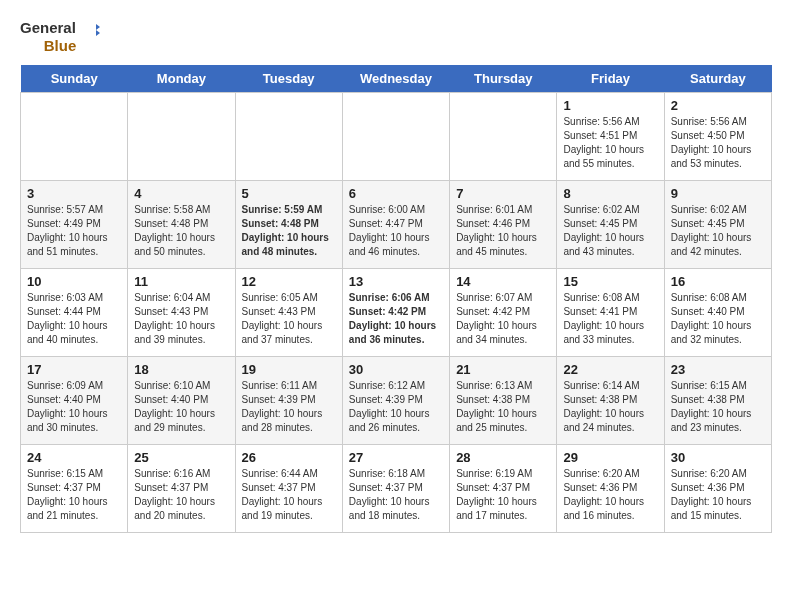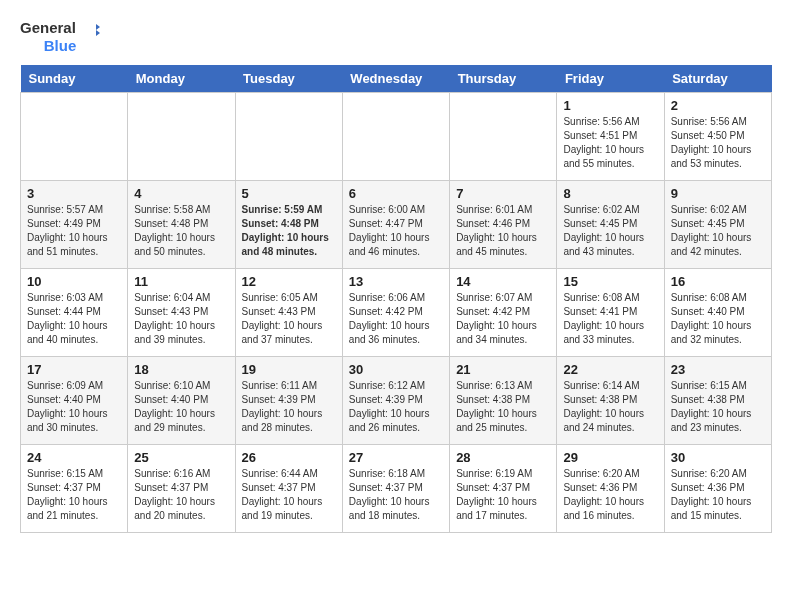--- a/index.html
+++ b/index.html
@@ -35,21 +35,21 @@
       color: #444;
     }
     table {
       width: 100%;
       border-collapse: collapse;
       table-layout: fixed;
     }
     th {
       background-color: #3a6bbf;
       color: white;
-      text-align: left;
+      text-align: center;
       padding: 6px 8px;
       font-size: 13px;
       font-weight: bold;
     }
     td {
       border: 1px solid #ccc;
       vertical-align: top;
       padding: 5px 6px;
       font-size: 10.5px;
       color: #333;
@@ -82,21 +82,21 @@
 
 <div class="header-section">
   <div class="logo">
   <div style="font-size:15px; font-weight:bold; line-height:1.1;">
     <span style="color:#333;">General</span>
     <svg width="18" height="18" viewBox="0 0 18 18" style="vertical-align:middle; margin-left:2px;">
       <polygon points="4,4 14,4 14,10 18,7 14,4" fill="#3a6bbf"></polygon>
       <polygon points="4,8 14,8 14,14 18,11 14,8" fill="#3a6bbf" transform="translate(0,2)"></polygon>
     </svg>
     <br>
-    <span style="color:#3b82f6;">Blue</span>
+    <span style="color:#a16207;">Blue</span>
   </div>
 </div>
   <div class="title-section">
     <div class="month-title"></div>
     <div class="location-subtitle"></div>
   </div>
 </div>
 
 <table>
   <thead>
@@ -200,21 +200,21 @@
         </td>
         <td>
           <span class="day-number">12</span>
           <div class="day-info" style="white-space: pre-line;">Sunrise: 6:05 AM
 Sunset: 4:43 PM
 Daylight: 10 hours
 and 37 minutes.</div>
         </td>
         <td>
           <span class="day-number">13</span>
-          <div class="day-info" style="white-space: pre-line;">Sunrise: 6:06 AM
+          <div class="day-info" style="white-space: pre-line; font-weight: bold;">Sunrise: 6:06 AM
 Sunset: 4:42 PM
 Daylight: 10 hours
 and 36 minutes.</div>
         </td>
         <td>
           <span class="day-number">14</span>
           <div class="day-info" style="white-space: pre-line;">Sunrise: 6:07 AM
 Sunset: 4:42 PM
 Daylight: 10 hours
 and 34 minutes.</div>

